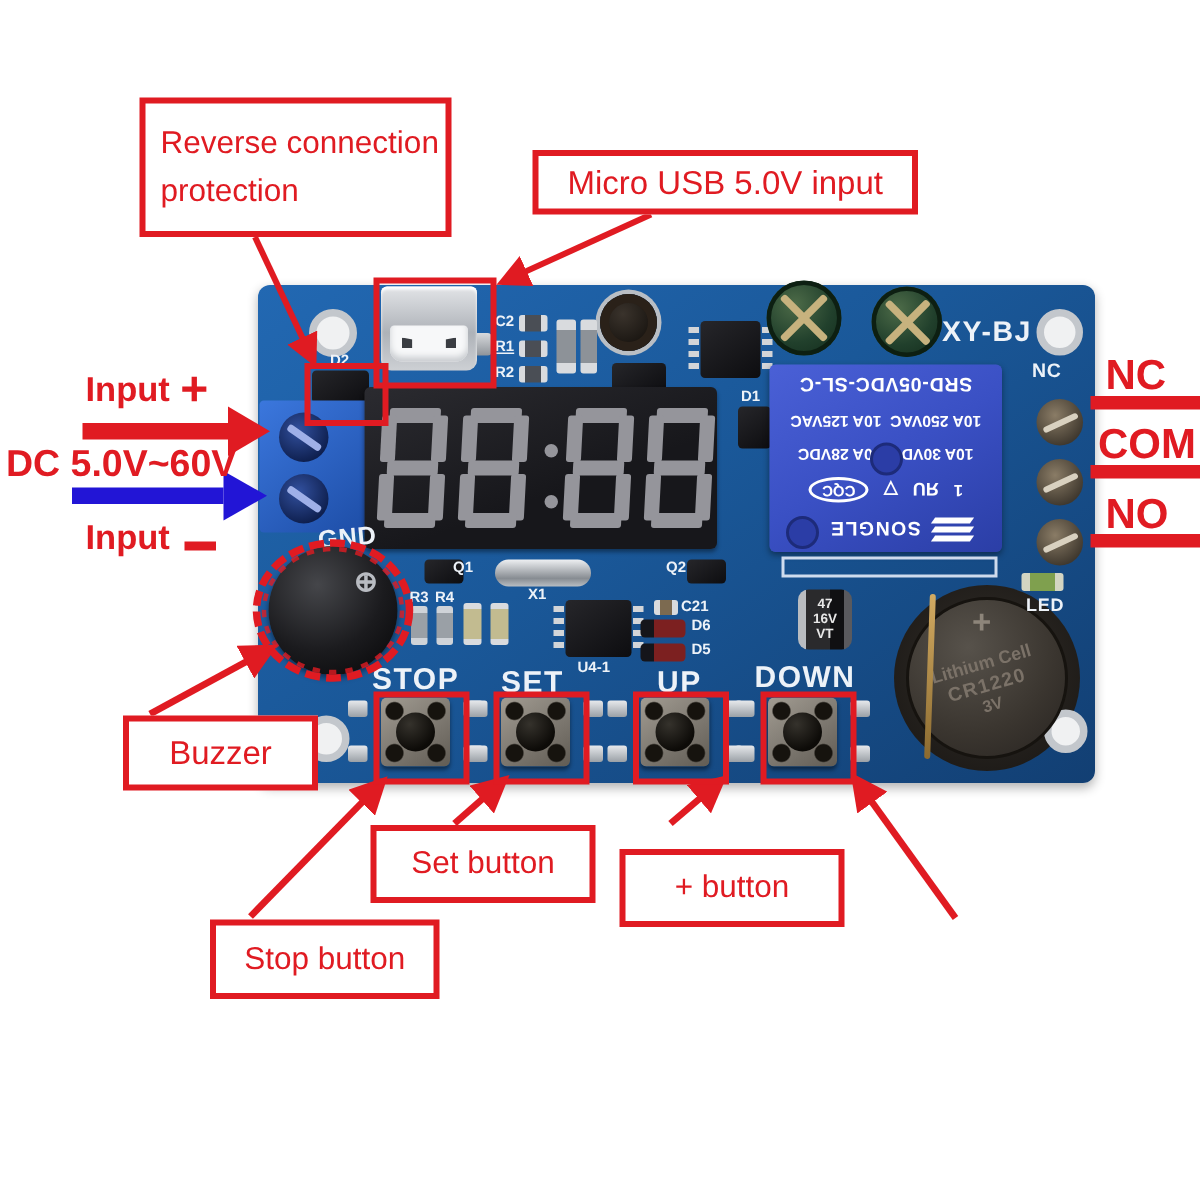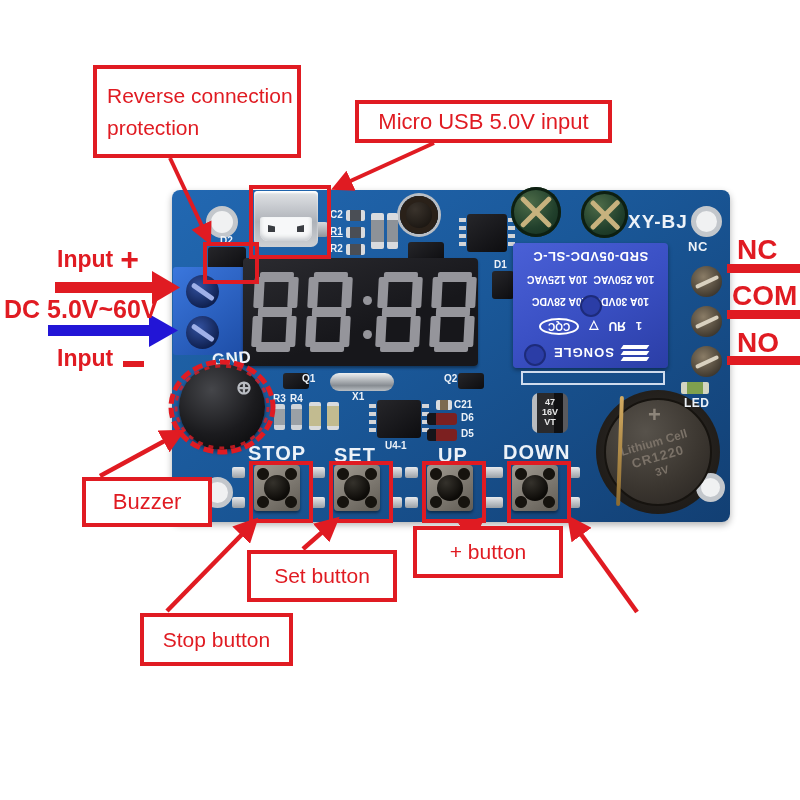--- a/index.html
+++ b/index.html
@@ -194,21 +194,21 @@
   #rf-b4{left:507px;top:461px;width:56px;height:54px;}
 
   
   .annbox{position:absolute;border:4px solid var(--red);background:#fff;color:var(--red);
           display:flex;align-items:center;justify-content:center;z-index:7;font-size:21px;box-sizing:border-box;}
   #ab-reverse{left:93px;top:65px;width:208px;height:93px;justify-content:flex-start;
               padding-left:10px;line-height:1.5;font-size:21px;}
   #ab-usb{left:355px;top:100px;width:257px;height:43px;font-size:22px;}
   #ab-buzzer{left:42px;top:477px;width:130px;height:50px;font-size:22px;margin-left:40px;}
   #ab-set{left:247px;top:550px;width:150px;height:52px;}
-  #ab-plus{left:413px;top:526px;width:150px;height:52px;}
+  #ab-plus{left:413px;top:566px;width:150px;height:52px;}
   #ab-stop{left:140px;top:613px;width:153px;height:53px;}
   #ab-minus{left:517px;top:614px;width:150px;height:52px;}
 
   
   .biglabel{position:absolute;color:var(--red);font-weight:bold;z-index:7;}
   #lbl-input-plus{left:57px;top:243px;font-size:23px;display:flex;align-items:center;gap:7px;}
   #lbl-input-plus .plus{font-size:32px;font-weight:900;line-height:1;}
   #lbl-dc{left:4px;top:295px;font-size:25px;}
   #lbl-input-minus{left:57px;top:345px;font-size:23px;display:flex;align-items:center;gap:10px;}
   .minusbar{display:inline-block;width:21px;height:6px;background:var(--red);margin-top:10px;}

